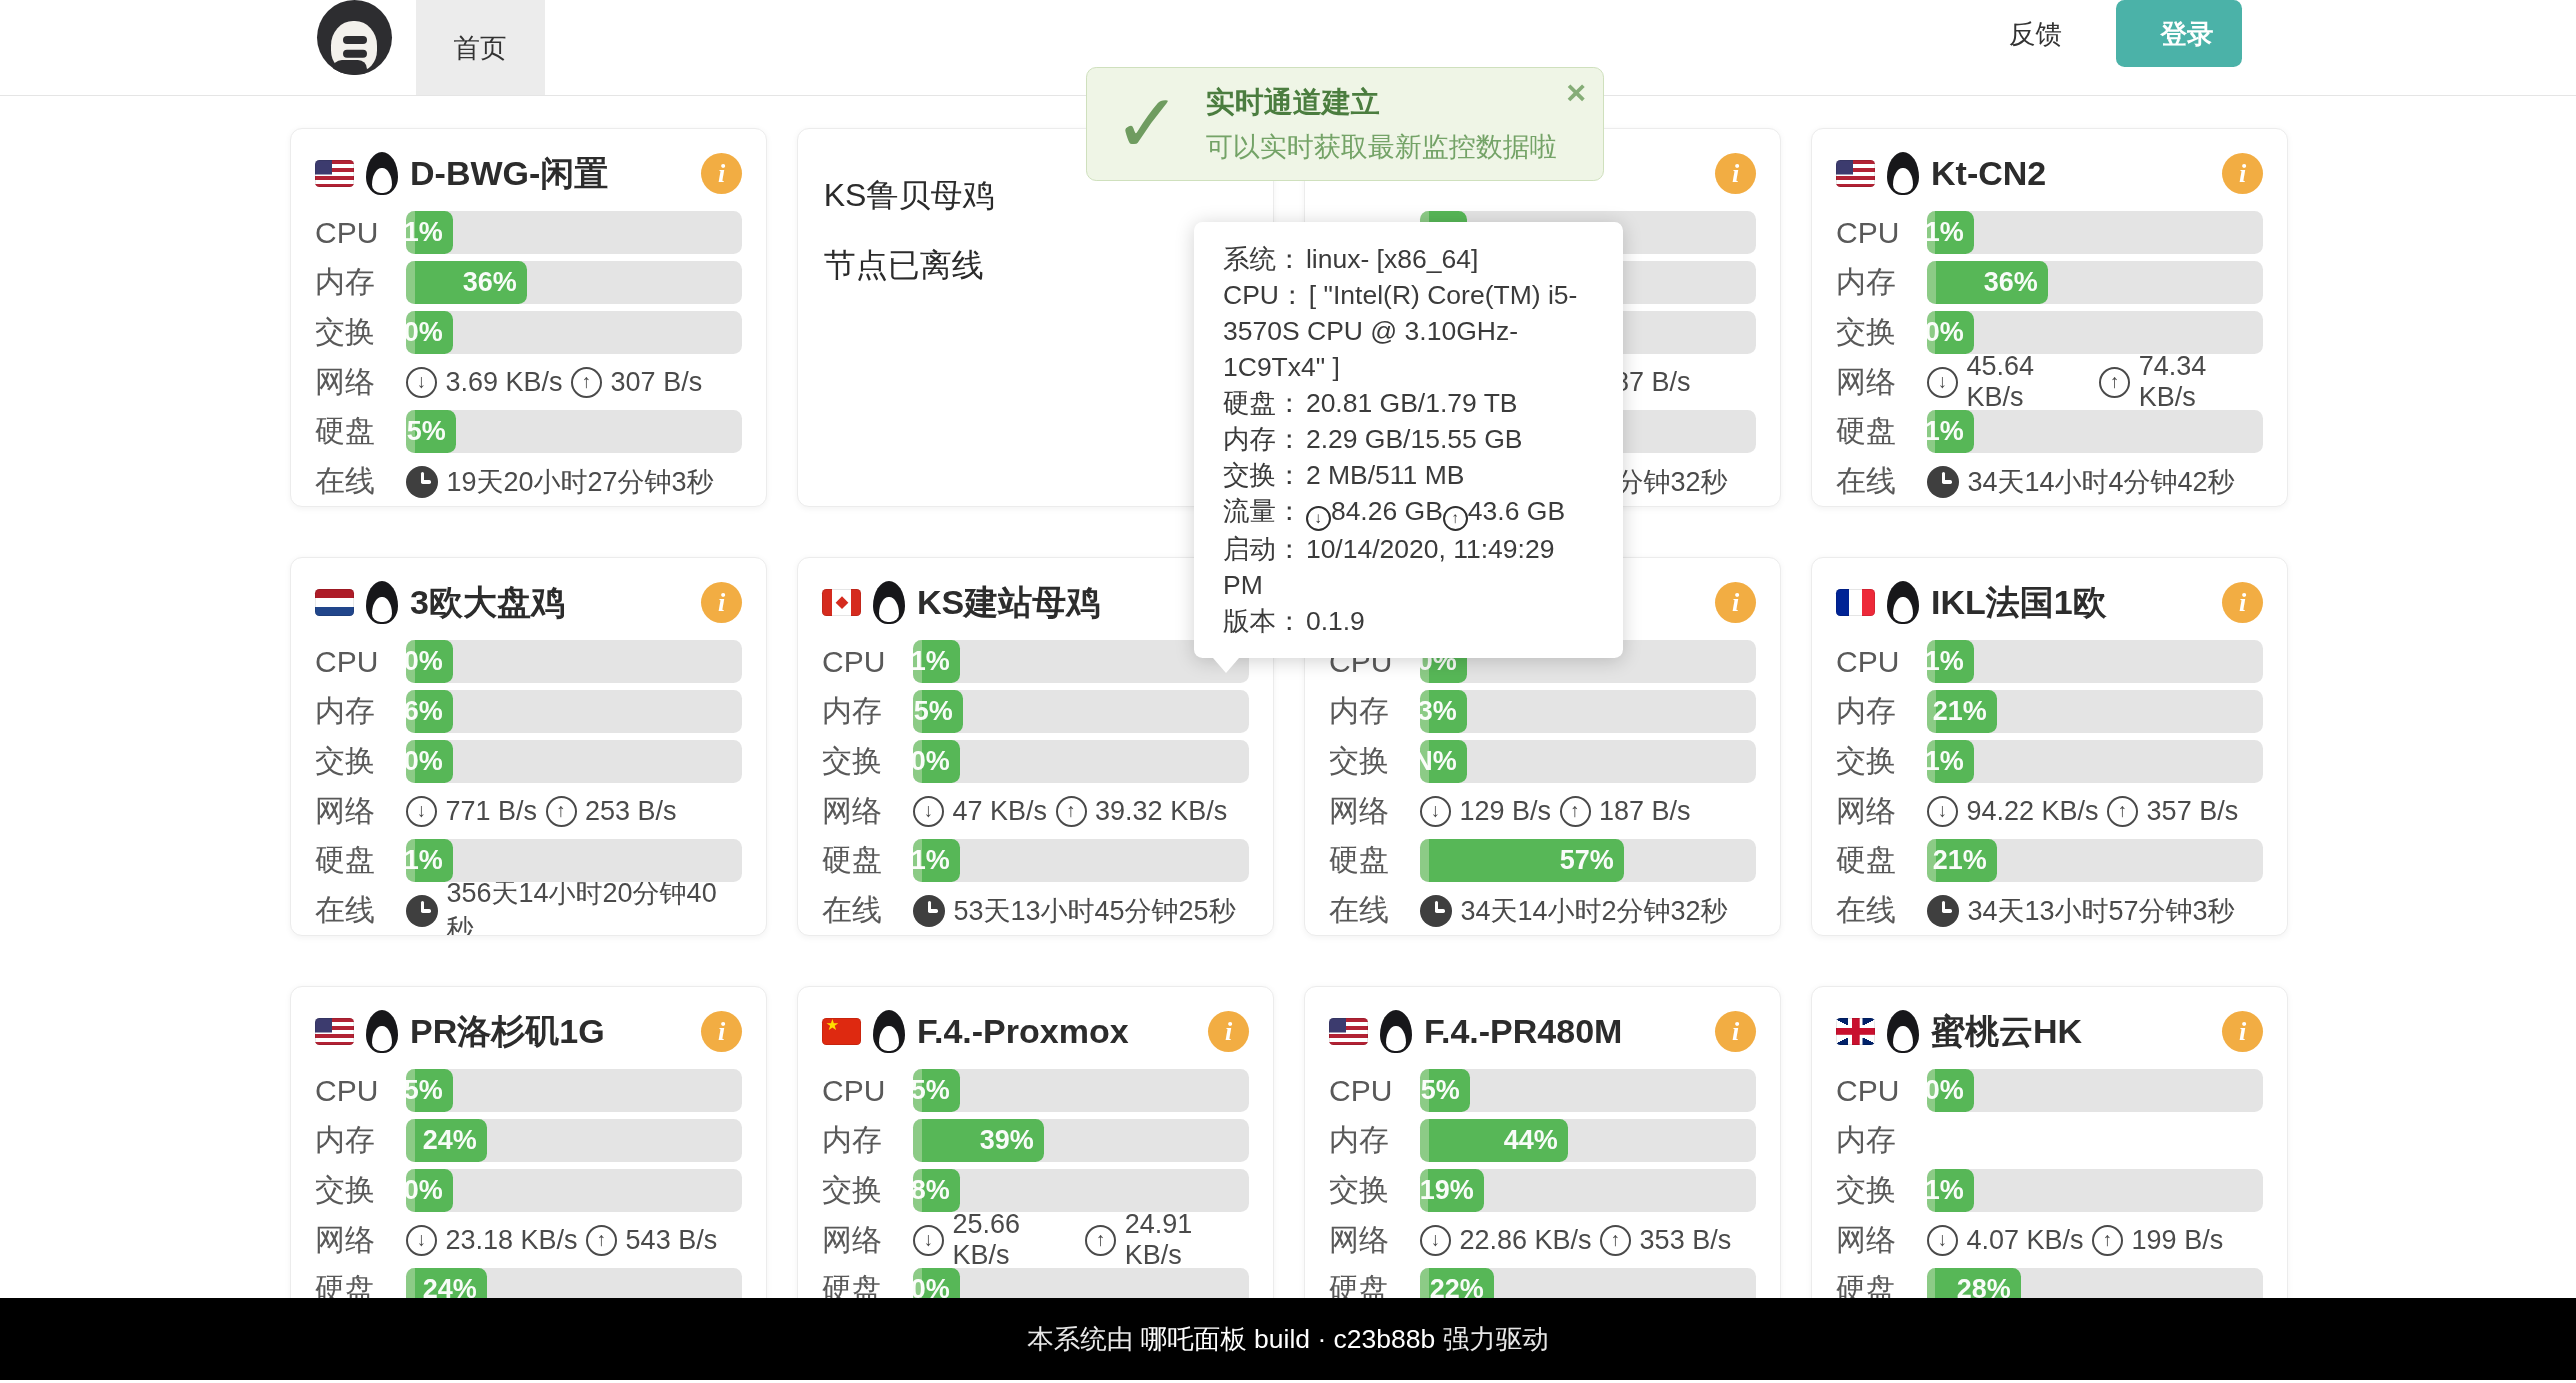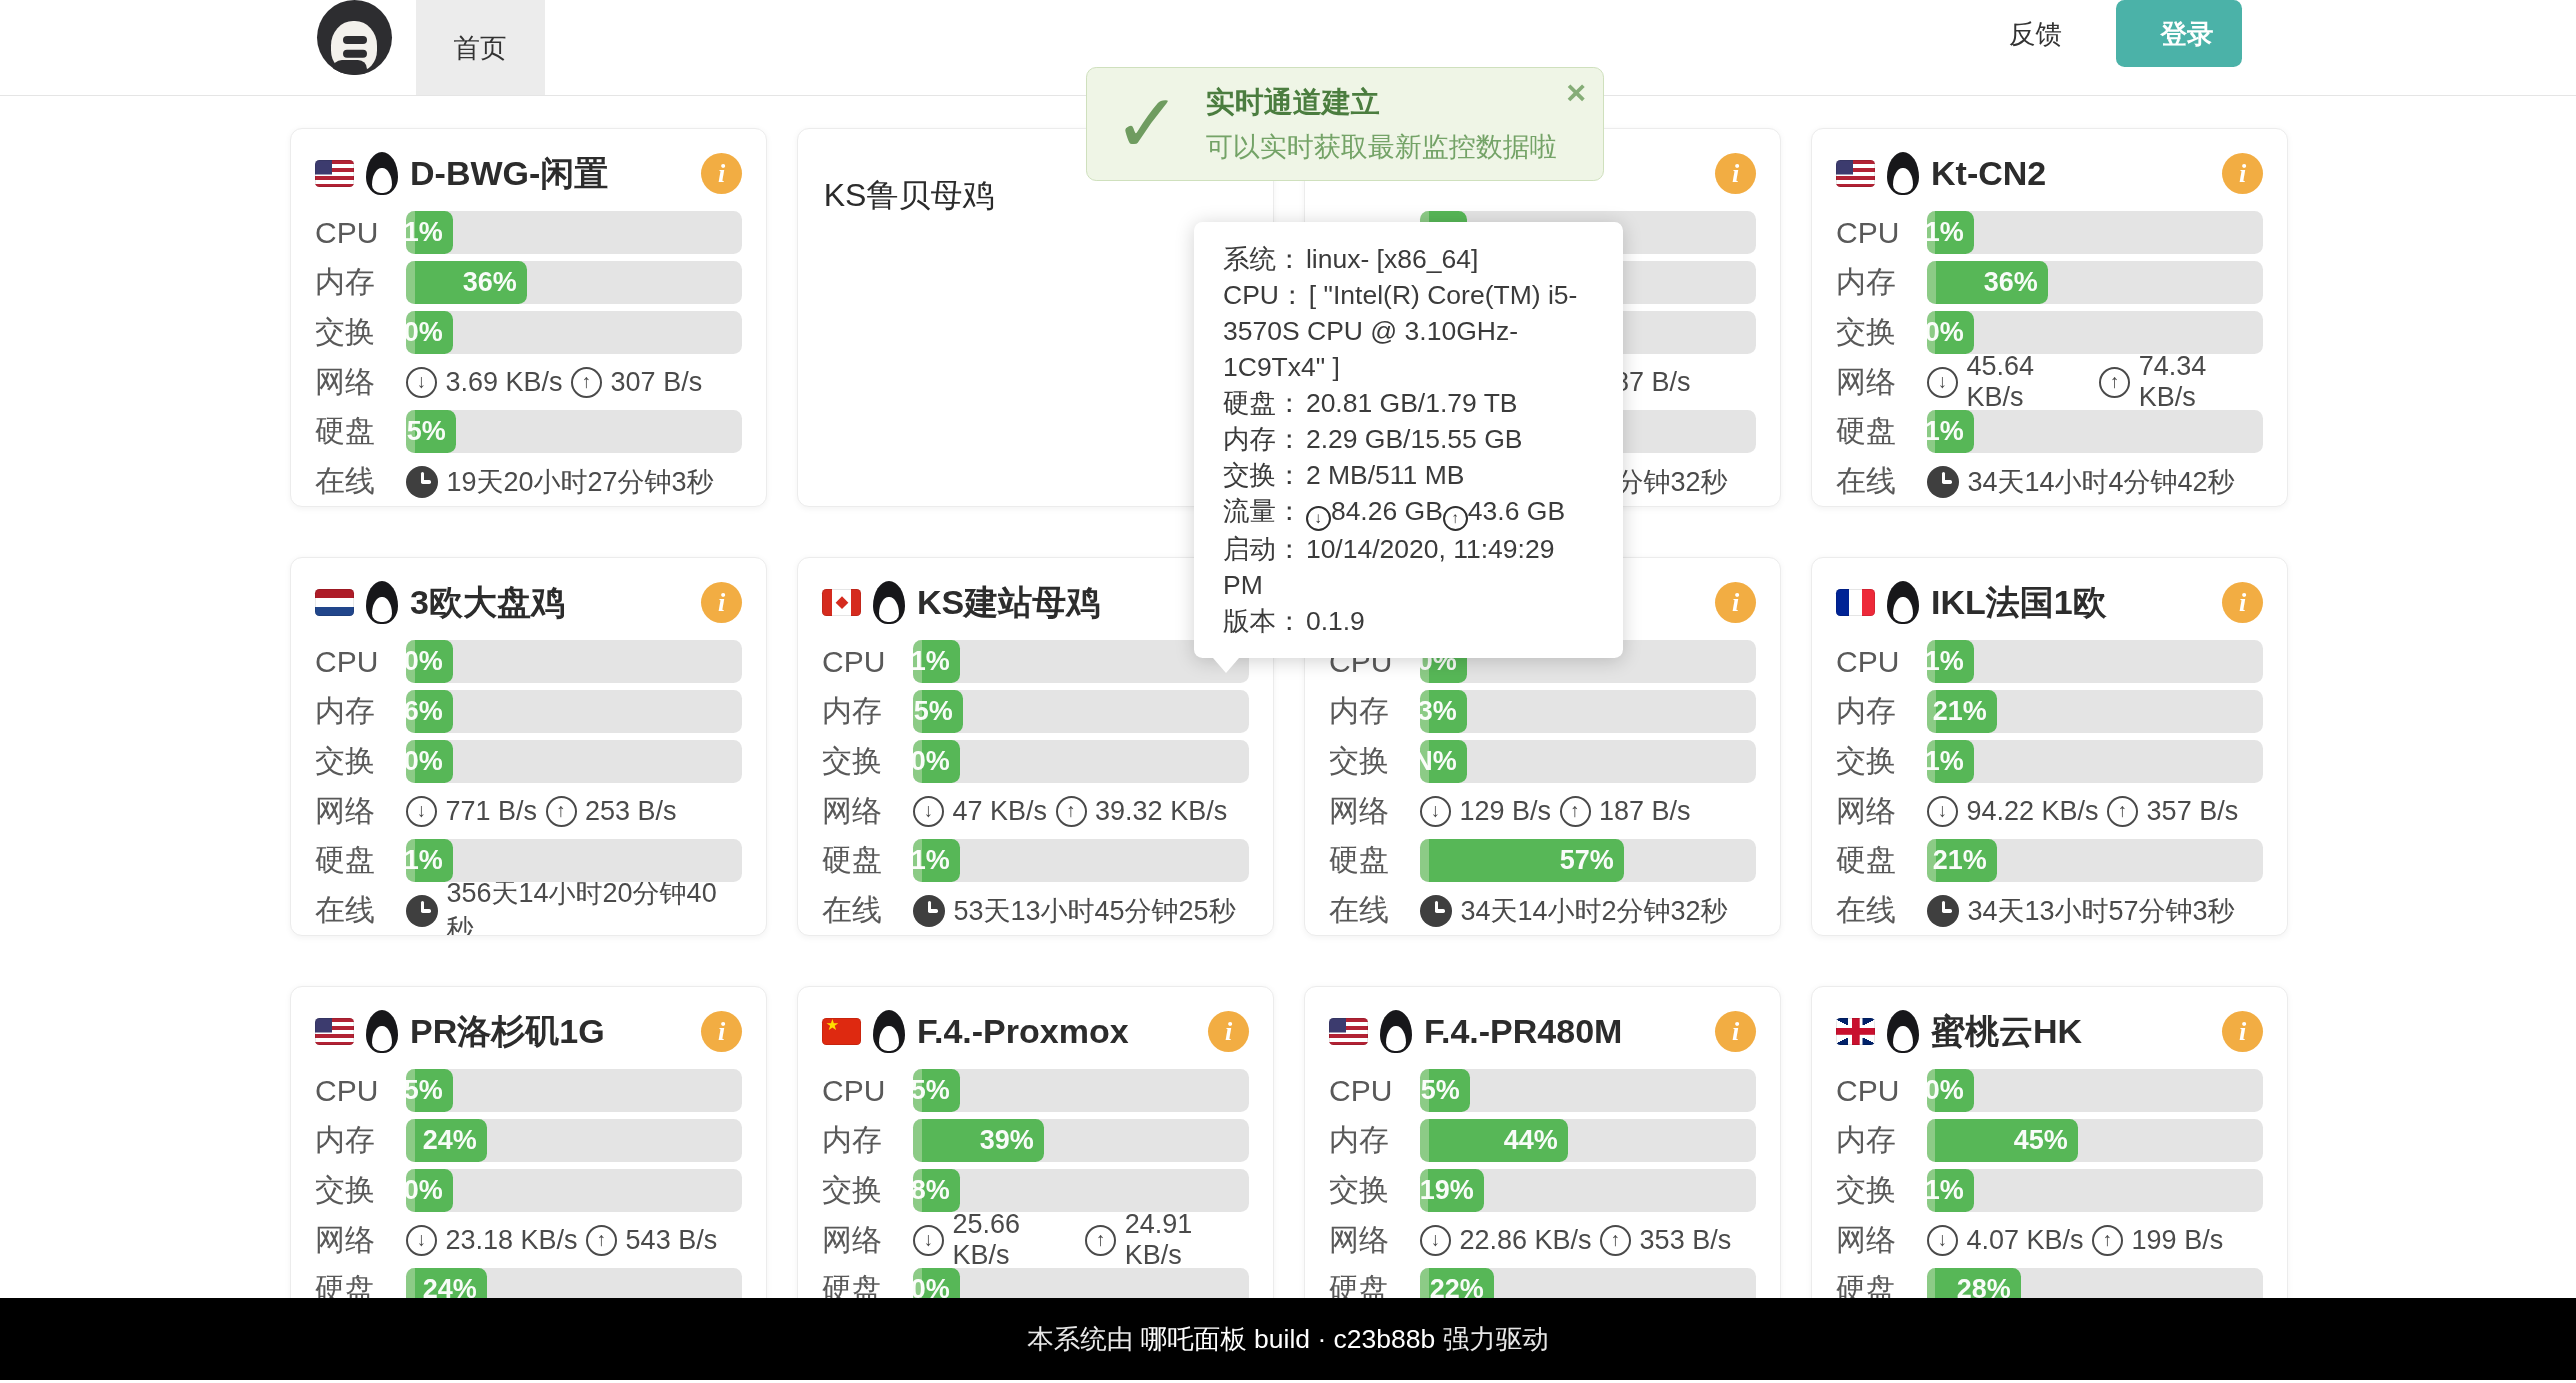--- a/index.html
+++ b/index.html
@@ -177,20 +177,21 @@
       <div class="srow">
         <div class="slabel">在线</div>
         <div class="sval">
           <div class="clock"></div>
           <div>19天20小时27分钟3秒</div>
         </div>
       </div>
     </div>
     <div class="card">
       <div class="off-name">KS鲁贝母鸡</div>
+      <div class="off-text">节点已离线</div>
     </div>
     <div class="card">
       <div class="card-head">
         <div class="sname"></div>
         <div class="info-ico">i</div>
       </div>
       <div class="srow">
         <div class="slabel">CPU</div>
         <div class="bar">
           <div class="fill" style="width: 47px;">
@@ -697,25 +698,20 @@
       <div class="srow">
         <div class="slabel">CPU</div>
         <div class="bar">
           <div class="fill" style="width: 47px;">
             <span>0%</span>
           </div>
         </div>
       </div>
       <div class="srow">
         <div class="slabel">内存</div>
-        <div class="bar">
-          <div class="fill" style="width: 151px;">
-            <span>45%</span>
-          </div>
-        </div>
       </div>
       <div class="srow">
         <div class="slabel">交换</div>
         <div class="bar">
           <div class="fill" style="width: 47px;">
             <span>1%</span>
           </div>
         </div>
       </div>
       <div class="srow">

